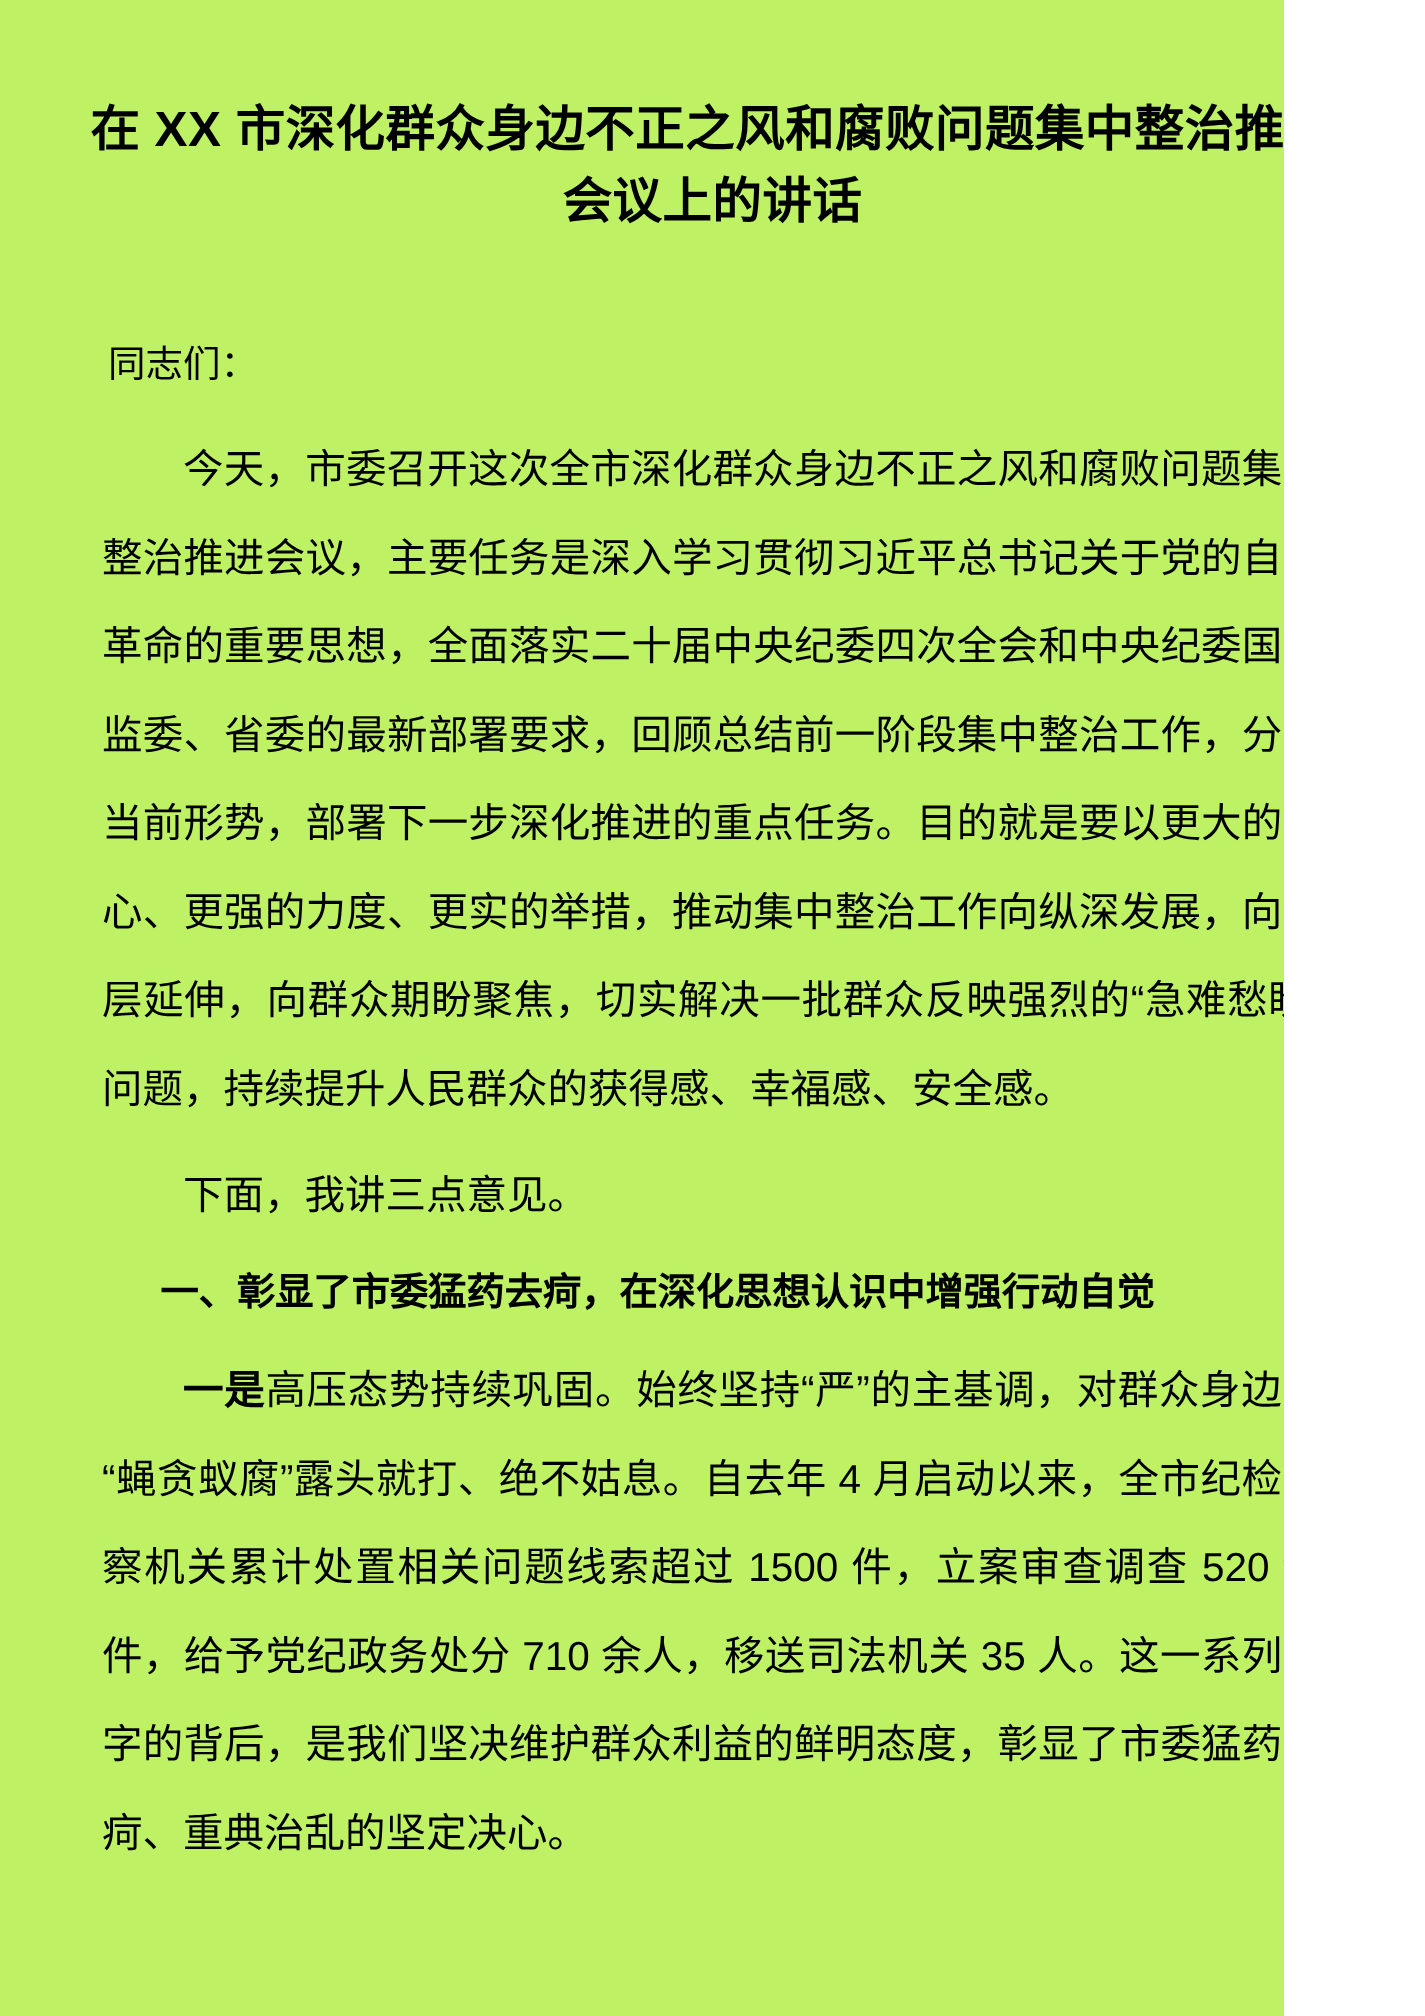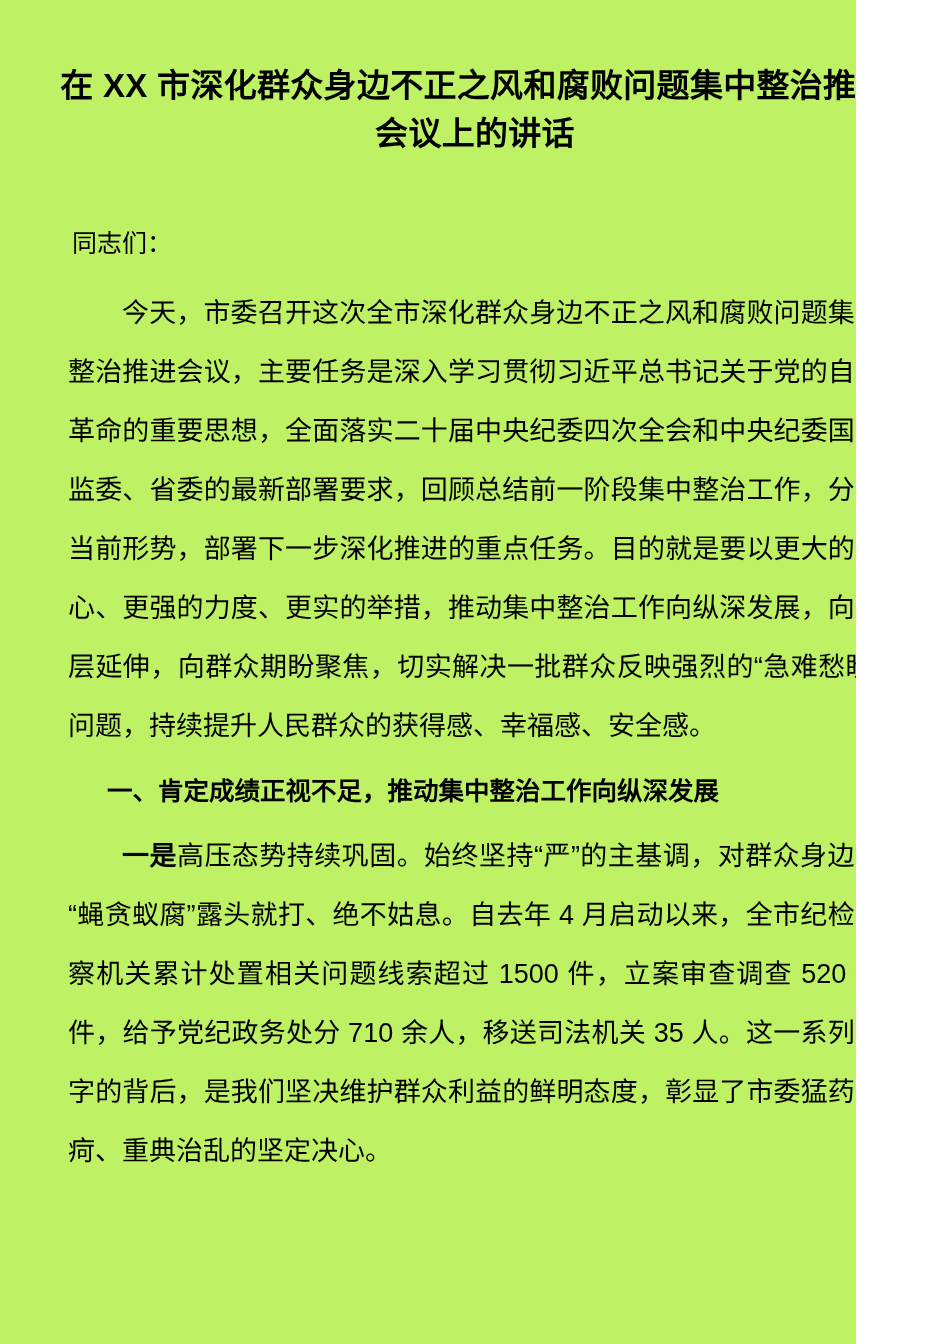--- a/index.html
+++ b/index.html
@@ -74,21 +74,22 @@
 
 <div class="page">
   <div class="content">
 
     <h1 class="doc-title">在 XX 市深化群众身边不正之风和腐败问题集中整治推进会议上的讲话</h1>
 
     <p class="salutation">同志们：</p>
 
     <p class="body-para">今天，市委召开这次全市深化群众身边不正之风和腐败问题集中整治推进会议，主要任务是深入学习贯彻习近平总书记关于党的自我革命的重要思想，全面落实二十届中央纪委四次全会和中央纪委国家监委、省委的最新部署要求，回顾总结前一阶段集中整治工作，分析当前形势，部署下一步深化推进的重点任务。目的就是要以更大的决心、更强的力度、更实的举措，推动集中整治工作向纵深发展，向基层延伸，向群众期盼聚焦，切实解决一批群众反映强烈的“急难愁盼”问题，持续提升人民群众的获得感、幸福感、安全感。</p>
 
+    <p class="body-para">下面，我讲三点意见。</p>
 
-    <p class="section-head">一、肯定成绩正视不足，推动集中整治工作向纵深发展</p>
+    <p class="section-head">一、彰显了市委猛药去疴，在深化思想认识中增强行动自觉</p>
 
 
     <p class="body-para"><span class="b">一是</span><span>高压态势持续巩固。始终坚持“严”的主基调，对群众身边的“蝇贪蚁腐”露头就打、绝不姑息。自去年 4 月启动以来，全市纪检监察机关累计处置相关问题线索超过 1500 件，立案审查调查 520 余件，给予党纪政务处分 710 余人，移送司法机关 35 人。这一系列数字的背后，是我们坚决维护群众利益的鲜明态度，彰显了市委猛药去疴、重典治乱的坚定决心。</span></p>
 
 
   </div>
 </div>
 
 </body></html>

